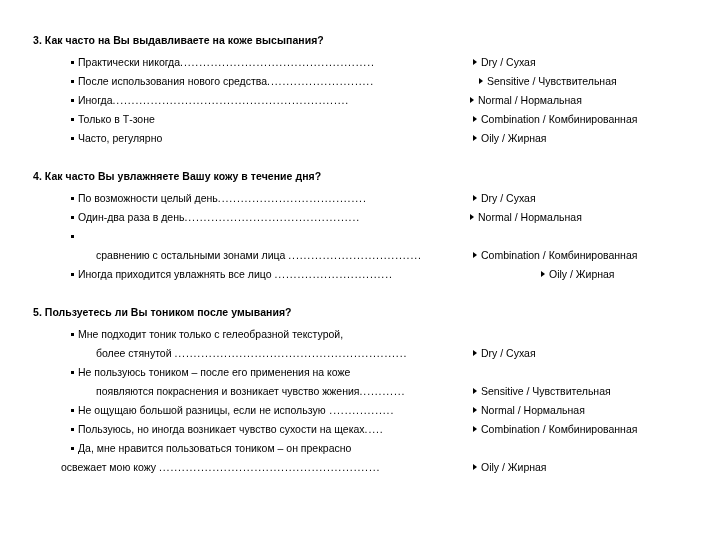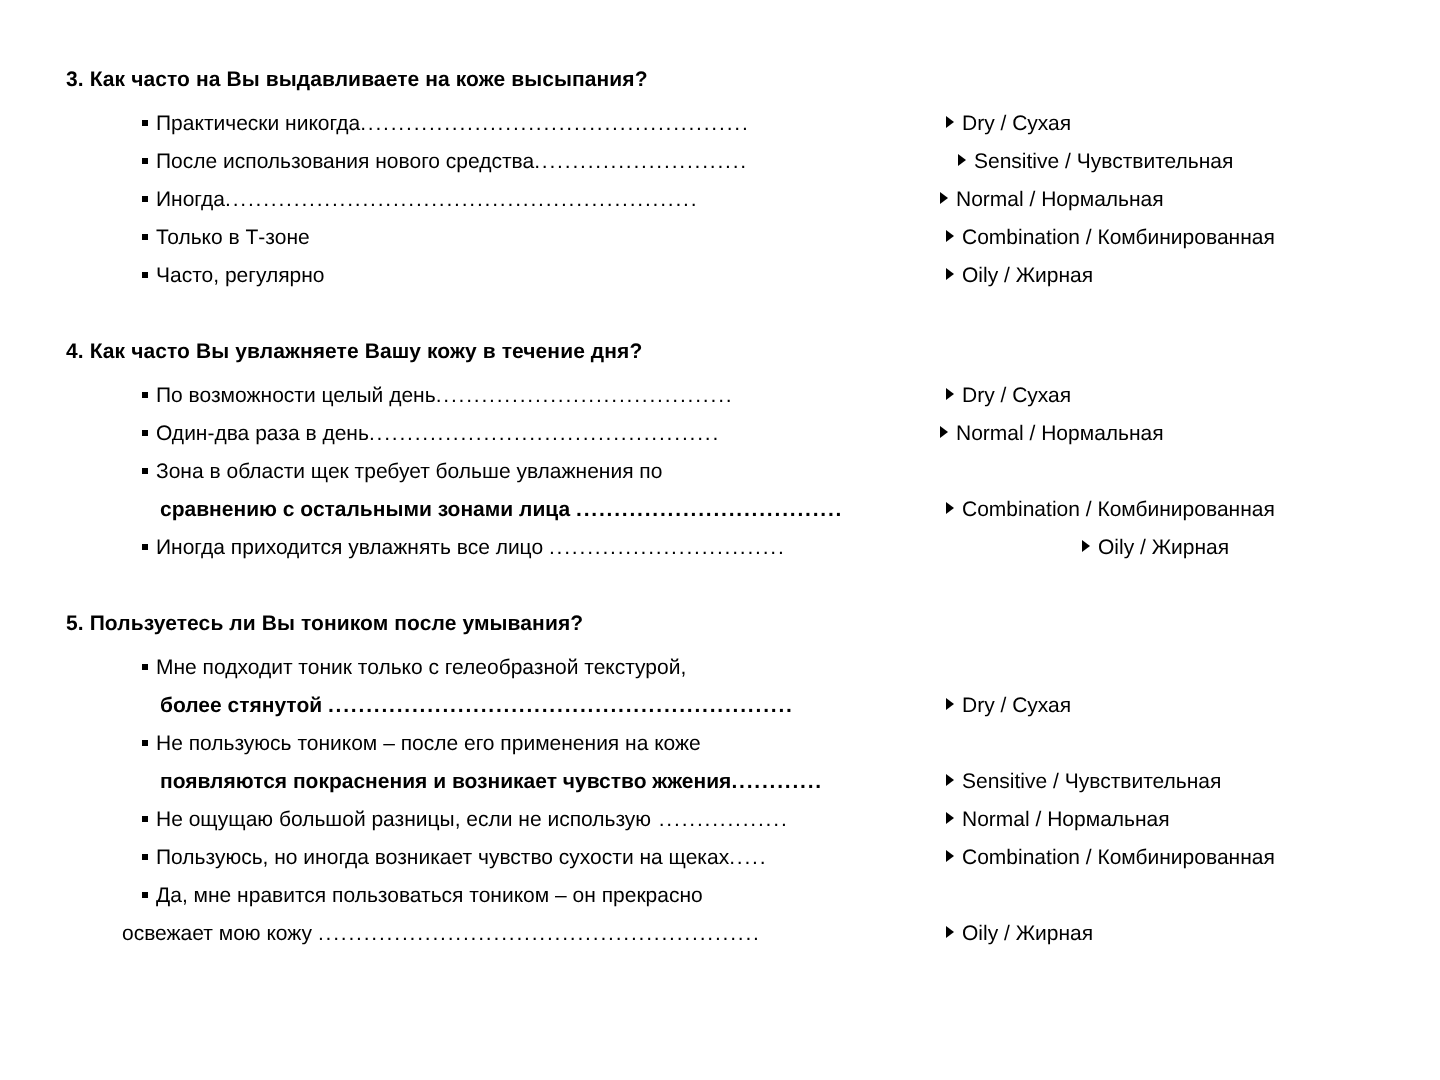--- a/index.html
+++ b/index.html
@@ -52,22 +52,21 @@
   
   .left {
     position: absolute;
     left: 38px;
     top: 0;
     right: 0;
     height: 19px;
     overflow: hidden;
   }
   .left.cont {           
-    left: 47px;
-    font-weight: bold;
+    left: 63px;
   }
   .left.cont2 {          
     left: 28px;
   }
   .bullet {
     display: inline-block;
     width: 3px;
     height: 3px;
     background: #000;
     vertical-align: 2px;
@@ -177,21 +176,21 @@
         <div class="left">
           <span class="bullet"></span><span class="atext">Один-два раза в день</span><span class="leader">..............................................</span>
         </div>
         <div class="right" style="left:437px">
           <span class="arrow"></span><span class="rlabel">Normal / Нормальная</span>
         </div>
       </div>
 
       <div class="row">
         <div class="left">
-          <span class="bullet"></span><span class="atext">Зона в области щек требует больше увлажнения по</span>
+          <span class="bullet"></span>
         </div>
       </div>
 
       <div class="row">
         <div class="left cont">
           <span class="atext">сравнению с остальными зонами лица</span> <span class="leader">...................................</span>
         </div>
         <div class="right" style="left:440px">
           <span class="arrow"></span><span class="rlabel">Combination / Комбинированная</span>
         </div>

